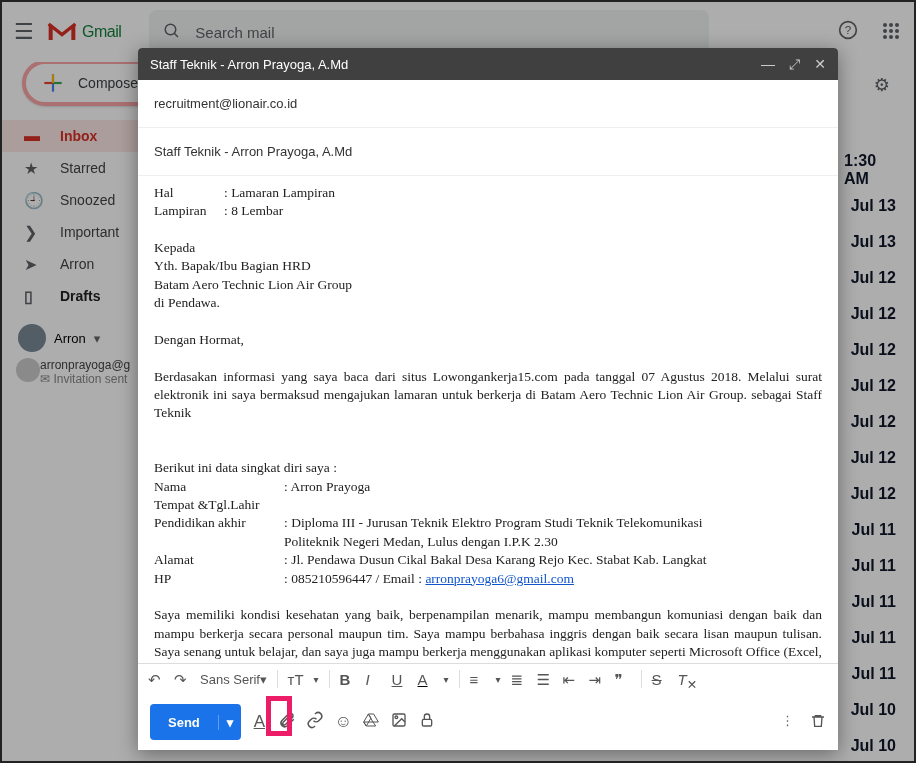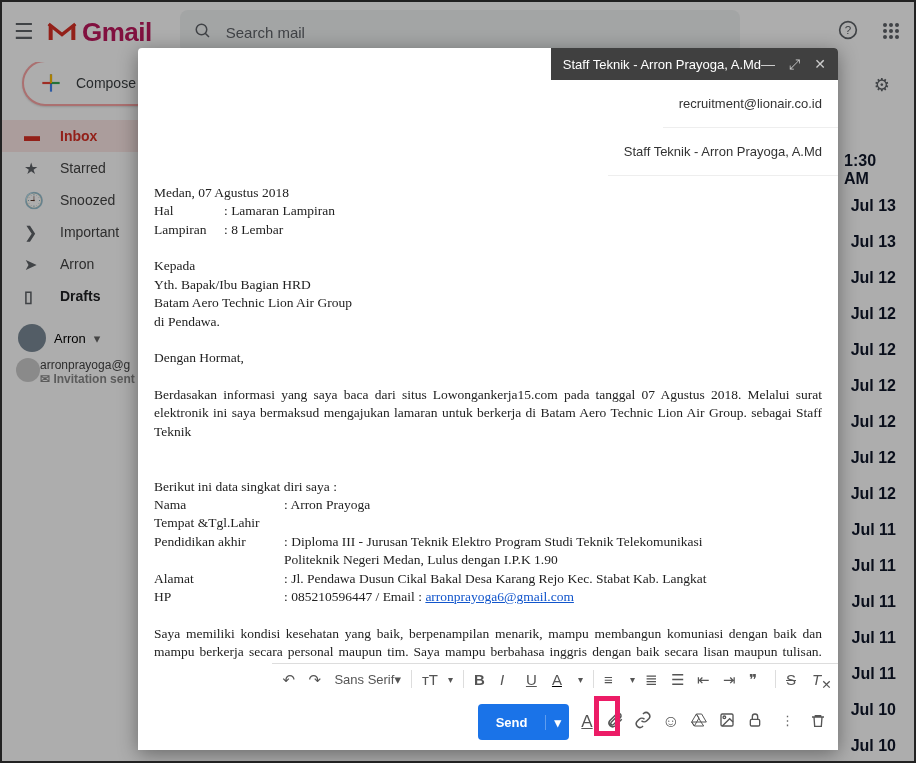--- a/index.html
+++ b/index.html
@@ -18,65 +18,64 @@
     display: flex;
     align-items: center;
     height: 60px;
     padding: 0 12px;
     background: #fff;
     position: relative;
   }
   .hamburger { width:20px;color:#5f6368;font-size:22px;margin-right:12px;}
   .gmail-logo { display:flex;align-items:center;gap:4px;margin-right:28px;}
   .gmail-logo svg {width:32px;height:26px;}
-  .gmail-text { font-size:26px;color:#be185d;font-weight:700;letter-spacing:-0.5px;}
+  .gmail-text { font-size:16px;color:#15803d;font-weight:400;letter-spacing:-0.5px;}
   .searchbar {
     display:flex;align-items:center;background:#f1f3f4;border-radius:8px;
     height:44px;flex:0 0 560px;padding:0 14px;color:#5f6368;font-size:15px;
   }
   .header-right { position:absolute;right:14px;display:flex;align-items:center;gap:24px;color:#5f6368;}
   .header-right .circle {font-size:20px;}
   .row2 { display:flex;align-items:center;padding-left:20px;height:42px;}
   .compose-wrap { width:220px;}
   .compose-btn {
     display:inline-flex;align-items:center;gap:12px;background:#fff;
-    border:2px solid #fca5a5;border-radius:24px;height:46px;padding:0 22px 0 14px;
+    border:4px solid #fca5a5;border-radius:24px;height:46px;padding:0 22px 0 14px;
     box-shadow:0 1px 2px rgba(0,0,0,.15);font-size:14px;color:#3c4043;
   }
   .sidebar { position:absolute;left:0;top:118px;width:220px;}
   .sidebar-item {
     display:flex;align-items:center;height:32px;padding-left:22px;gap:18px;
     color:#444;font-size:14px;border-radius:0 16px 16px 0;
   }
   .sidebar-item.active { background:#fce8e6;color:#d93025;font-weight:600;}
   .sidebar-item.bold { font-weight:600;color:#202124;}
   .sidebar-item span.icon { width:18px;color:#5f6368;font-size:16px;}
   .sidebar-item.active span.icon{color:#d93025;}
   .hangouts { margin-top:12px;display:flex;align-items:center;gap:8px;padding-left:16px;}
   .avatar {width:28px;height:28px;border-radius:50%;background:#7b8a97;}
   .chat-entry { display:flex;padding:6px 14px;align-items:flex-start;}
   .chat-av {width:24px;height:24px;border-radius:50%;background:#ccc;}
   .chat-text { font-size:12px;color:#444;}
-  .chat-text .sub { color:#888;font-weight:bold;}
+  .chat-text .sub { color:#888;}
 
   .settings-gear { position:absolute;right:24px;top:72px;color:#5f6368;font-size:18px;}
 
   .maillist { position:absolute;right:0;top:150px;width:70px;}
   .maillist .item { height:36px;display:flex;align-items:center;justify-content:flex-end;padding-right:18px;font-size:16px;font-weight:600;color:#0f172a;}
 
   
   .backmask { position:absolute;inset:0;background:rgba(0,0,0,0.32);pointer-events:none;}
 
   
   .compose {
     position:absolute;left:136px;top:46px;width:700px;height:702px;
     background:#fff;box-shadow:0 4px 20px rgba(0,0,0,.4);
     display:flex;flex-direction:column;border-radius:4px 4px 0 0;
     overflow:hidden;
-    align-items:flex-end;
   }
   .compose-header {
     background:#404040;color:#fff;font-size:13px;height:32px;
     display:flex;align-items:center;padding:0 12px;justify-content:space-between;
   }
   .compose-ctrls { display:flex;gap:14px;color:#ccc;font-size:14px;}
   .compose-field { padding:16px 16px;border-bottom:1px solid #eee;font-size:13px;color:#333;}
   .compose-body {
     flex:1;padding:8px 16px;font-size:13.5px;color:#222;line-height:1.36;
     overflow-y:auto;font-family:"Times New Roman",serif;
@@ -245,21 +244,20 @@
     </div>
   </div>
   <div class="compose-field">
     <span>recruitment@lionair.co.id</span>
   </div>
   <div class="compose-field">
     <span>Staff Teknik - Arron Prayoga, A.Md</span>
   </div>
 
   <div class="compose-body">
-    <div>Medan, 07 Agustus 2018</div>
     <div class="datarow">
         <span style="width:70px">Hal</span>
         <span>: Lamaran Lampiran</span>
       </div>
     <div class="datarow">
         <span style="width:70px">Lampiran</span>
         <span>: 8 Lembar</span>
       </div>
     <br>
     <div>Kepada</div>
@@ -278,21 +276,21 @@
       </div>
     <div class="datarow">
         <span class="k">Tempat &amp;Tgl.Lahir</span>
       </div>
     <div class="datarow">
         <span class="k">Pendidikan akhir</span>
         <span>: Diploma III -  Jurusan Teknik Elektro Program Studi Teknik Telekomunikasi</span>
       </div>
     <div class="datarow">
         <span class="k"></span>
-        <span>  Politeknik Negeri Medan,  Lulus dengan I.P.K 1.90</span>
+        <span>  Politeknik Negeri Medan,  Lulus dengan I.P.K 2.30</span>
       </div>
     <div class="datarow">
         <span class="k">Alamat</span>
         <span>: Jl. Pendawa Dusun Cikal Bakal Desa Karang Rejo Kec. Stabat Kab. Langkat</span>
       </div>
     <div class="datarow">
         <span class="k">HP</span>
         <span><span>: 085210596447  / Email : </span><a href="#">arronprayoga6@gmail.com</a></span>
       </div>
     <br>

